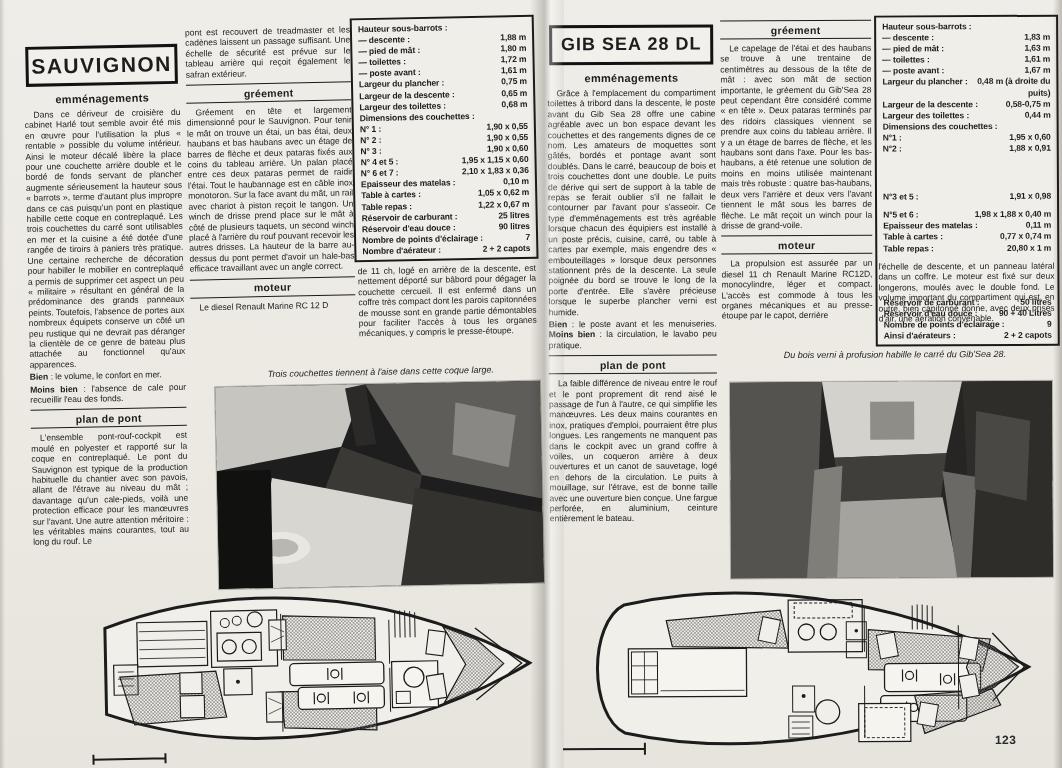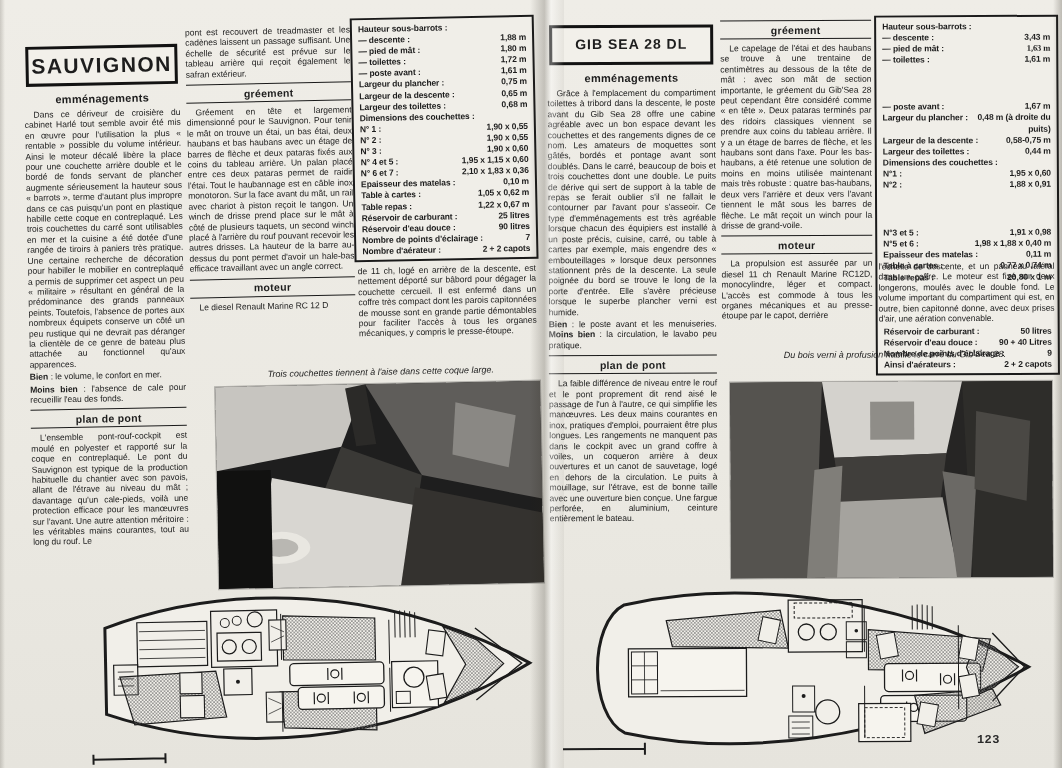--- a/index.html
+++ b/index.html
@@ -272,21 +272,21 @@
         </svg>
       </div>
 
     </div>
   </div>
 
   <div class="page" id="page-right">
     <div class="page-inner">
 
       <div class="col" style="left:4px;top:24px;width:168px;">
-        <div class="title-box" style="font-size:14px;letter-spacing:1px;">GIB SEA 28 DL</div>
+        <div class="title-box" style="font-size:18px;letter-spacing:1px;">GIB SEA 28 DL</div>
         <div class="sec-hdr plain">emménagements</div>
         <p>Grâce à l'emplacement du compartiment toilettes à tribord dans la descente, le poste avant du Gib Sea 28 offre une cabine agréable avec un bon espace devant les couchettes et des rangements dignes de ce nom. Les amateurs de moquettes sont gâtés, bordés et pontage avant sont doublés. Dans le carré, beaucoup de bois et trois couchettes dont une double. Le puits de dérive qui sert de support à la table de repas se ferait oublier s'il ne fallait le contourner par l'avant pour s'asseoir. Ce type d'emménagements est très agréable lorsque chacun des équipiers est installé à un poste précis, cuisine, carré, ou table à cartes par exemple, mais engendre des « embouteillages » lorsque deux personnes stationnent près de la descente. La seule poignée du bord se trouve le long de la porte d'entrée. Elle s'avère précieuse lorsque le superbe plancher verni est humide.</p>
         <p class="noindent"><span class="b">Bien</span><span> : le poste avant et les menuiseries. </span><span class="b">Moins bien</span><span> : la circulation, le lavabo peu pratique.</span></p>
         <div class="sec-hdr">plan de pont</div>
         <p>La faible différence de niveau entre le rouf et le pont proprement dit rend aisé le passage de l'un à l'autre, ce qui simplifie les manœuvres. Les deux mains courantes en inox, pratiques d'emploi, pourraient être plus longues. Les rangements ne manquent pas dans le cockpit avec un grand coffre à voiles, un coqueron arrière à deux ouvertures et un canot de sauvetage, logé en dehors de la circulation. Le puits à mouillage, sur l'étrave, est de bonne taille avec une ouverture bien conçue. Une fargue perforée, en aluminium, ceinture entièrement le bateau.</p>
       </div>
 
       <div class="col" style="left:177px;top:20px;width:151px;">
         <div class="sec-hdr" style="margin-top:0;">gréement</div>
         <p>Le capelage de l'étai et des haubans se trouve à une trentaine de centimètres au dessous de la tête de mât : avec son mât de section importante, le gréement du Gib'Sea 28 peut cependant être considéré comme « en tête ». Deux pataras terminés par des ridoirs classiques viennent se prendre aux coins du tableau arrière. Il y a un étage de barres de flèche, et les haubans sont dans l'axe. Pour les bas-haubans, a été retenue une solution de moins en moins utilisée maintenant mais très robuste : quatre bas-haubans, deux vers l'arrière et deux vers l'avant tiennent le mât sous les barres de flèche. Le mât reçoit un winch pour la drisse de grand-voile.</p>
@@ -295,33 +295,33 @@
       </div>
 
       <div class="spec" style="left:331px;top:16px;width:168px;">
 
       <div class="spec-row">
           <span class="spec-label">Hauteur sous-barrots :</span>
           <span class="spec-value" style="white-space:normal;"></span>
         </div>
           <div class="spec-row">
           <span class="spec-label">— descente :</span>
-          <span class="spec-value" style="white-space:normal;">3,43 m</span>
+          <span class="spec-value" style="white-space:normal;">1,83 m</span>
         </div>
           <div class="spec-row">
           <span class="spec-label">— pied de mât :</span>
-          <span class="spec-value" style="white-space:normal;font-family:Liberation Serif, serif;">1,63 m</span>
+          <span class="spec-value" style="white-space:normal;">1,63 m</span>
         </div>
           <div class="spec-row">
           <span class="spec-label">— toilettes :</span>
           <span class="spec-value" style="white-space:normal;">1,61 m</span>
         </div>
           <div class="spec-row">
           <span class="spec-label">— poste avant :</span>
-          <span class="spec-value" style="white-space:normal;margin-top:36px;">1,67 m</span>
+          <span class="spec-value" style="white-space:normal;">1,67 m</span>
         </div>
           <div class="spec-row">
           <span class="spec-label">Largeur du plancher :</span>
           <span class="spec-value" style="white-space:normal;">0,48 m (à droite du puits)</span>
         </div>
           <div class="spec-row">
           <span class="spec-label">Largeur de la descente :</span>
           <span class="spec-value" style="white-space:normal;">0,58-0,75 m</span>
         </div>
           <div class="spec-row">
@@ -339,21 +339,21 @@
           <div class="spec-row">
           <span class="spec-label">N°2 :</span>
           <span class="spec-value" style="white-space:normal;">1,88 x 0,91</span>
         </div>
           <div class="spec-row">
           <span class="spec-label">N°3 et 5 :</span>
           <span class="spec-value" style="white-space:normal;margin-top:37px;">1,91 x 0,98</span>
         </div>
           <div class="spec-row">
           <span class="spec-label">N°5 et 6 :</span>
-          <span class="spec-value" style="white-space:normal;">1,98 x 1,88 x 0,40 m</span>
+          <span class="spec-value" style="white-space:normal;margin-top:7px;">1,98 x 1,88 x 0,40 m</span>
         </div>
           <div class="spec-row">
           <span class="spec-label">Epaisseur des matelas :</span>
           <span class="spec-value" style="white-space:normal;">0,11 m</span>
         </div>
           <div class="spec-row">
           <span class="spec-label">Table à cartes :</span>
           <span class="spec-value" style="white-space:normal;">0,77 x 0,74 m</span>
         </div>
           <div class="spec-row">
@@ -458,21 +458,21 @@
             <rect x="398" y="60" width="17" height="22" fill="#f1efe9" stroke-width="1" transform="rotate(10 406 71)"></rect>
             <rect x="398" y="98" width="17" height="22" fill="#f1efe9" stroke-width="1" transform="rotate(-10 406 109)"></rect>
 
             <path d="M302,28 v46 M302,108 v52 M396,48 v84" stroke-width="1"></path>
 
             <path d="M0,170 h82 M82,164 v12" stroke-width="2"></path>
           </g>
         </svg>
       </div>
 
-      <div id="page-num" style="left:430px;top:734px;font-family:Liberation Mono, monospace;">123</div>
+      <div id="page-num" style="left:448px;top:734px;">123</div>
 
     </div>
   </div>
 
   <div id="gutter"></div>
   <div id="edge-right"></div>
   <div id="edge-left"></div>
 </div>
 
 </body></html>

